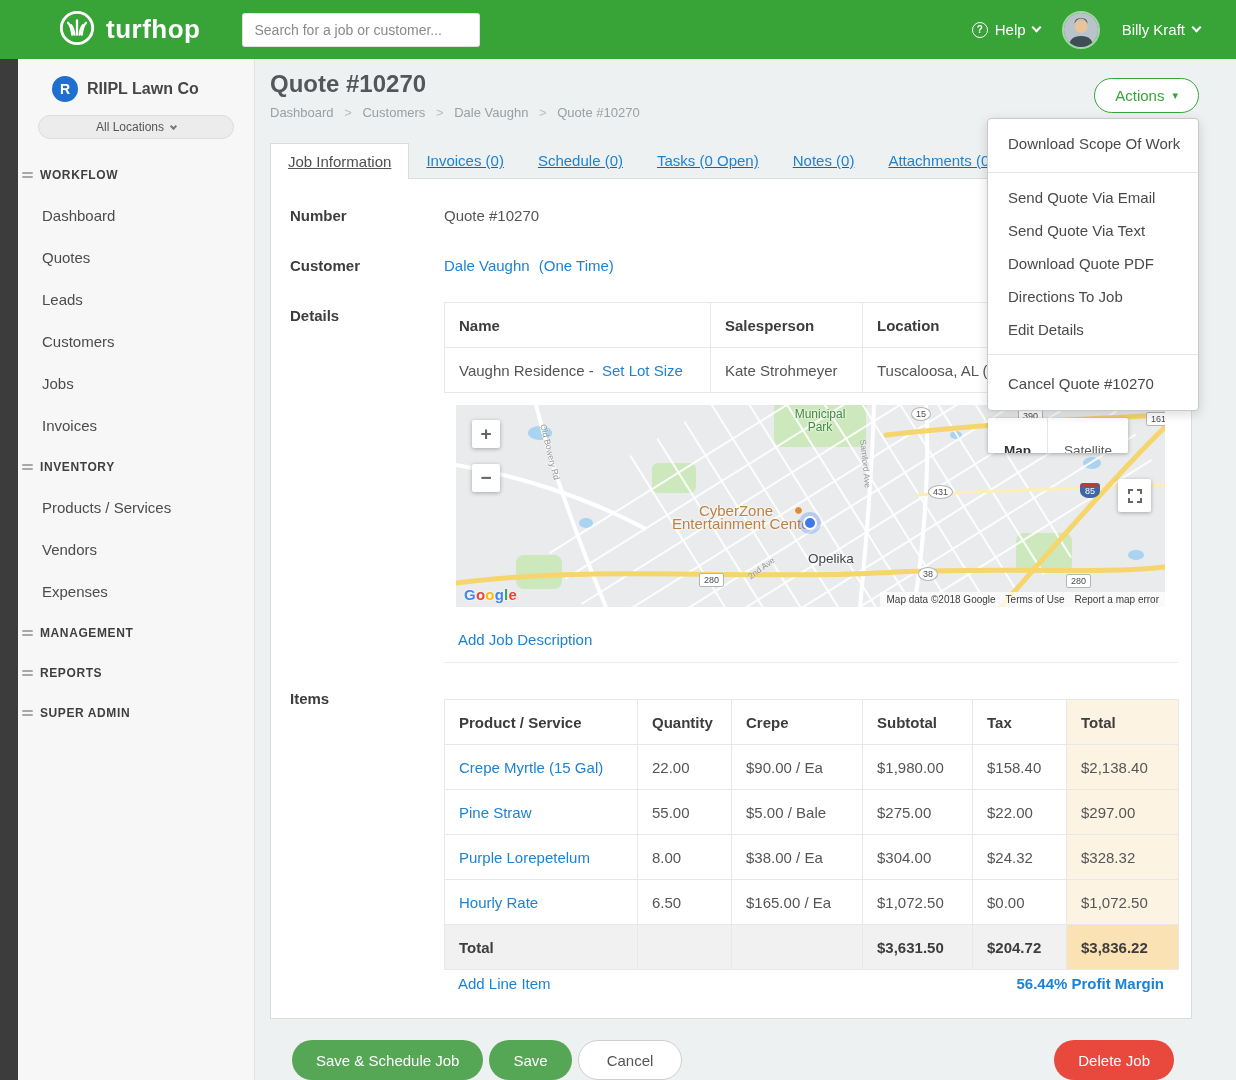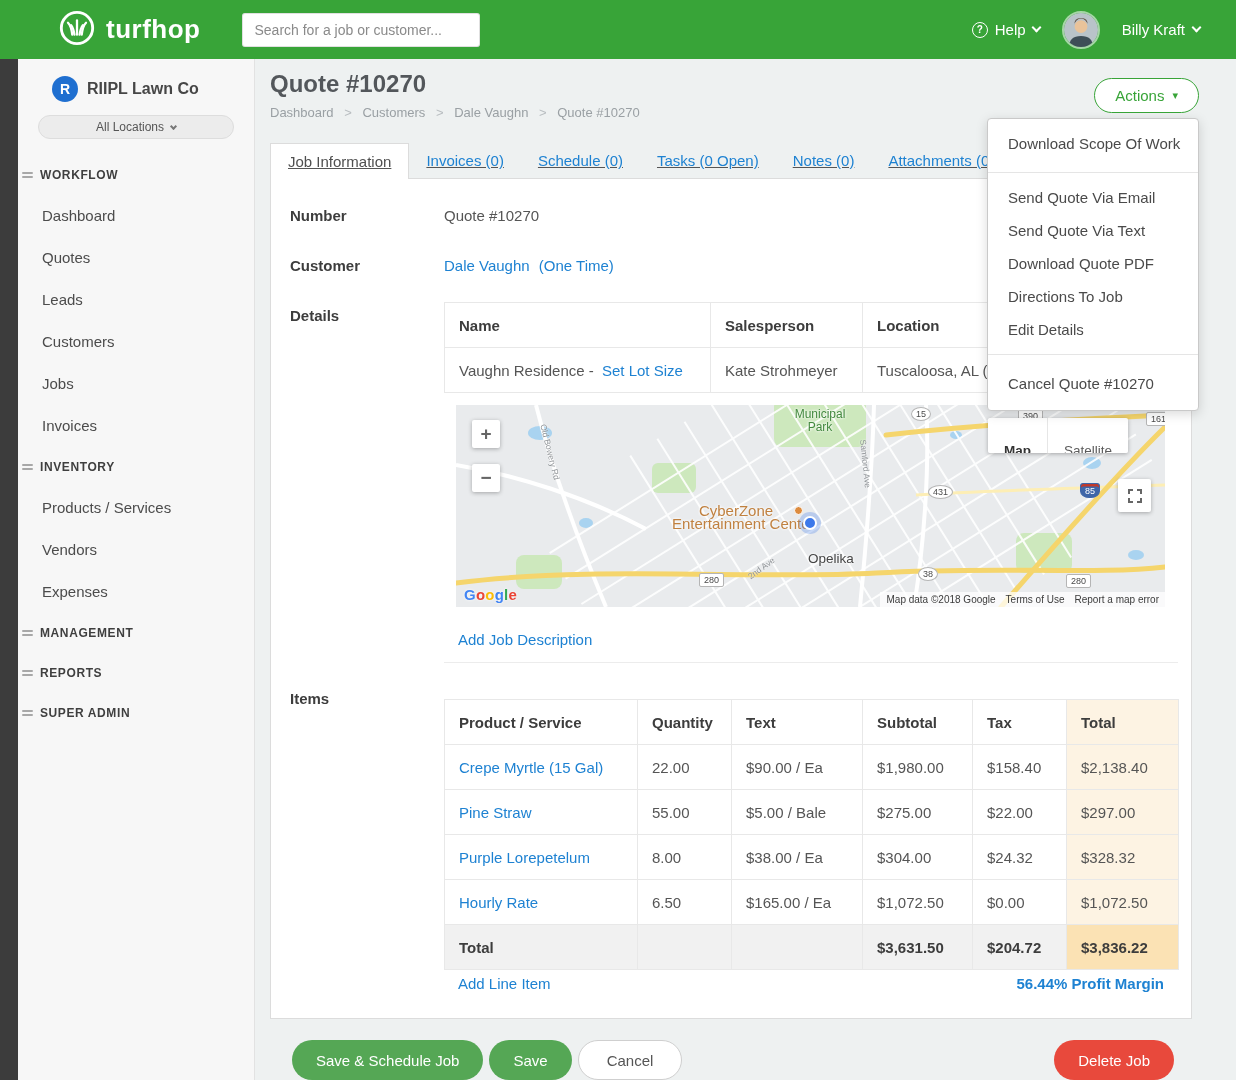--- a/index.html
+++ b/index.html
@@ -464,21 +464,21 @@
           <col style="width:94px">
           <col style="width:131px">
         <col style="width:110px">
           <col style="width:94px">
           <col style="width:112px">
       </colgroup>
       <tbody>
           <tr>
         <th>Product / Service</th>
         <th>Quantity</th>
-        <th>Text</th>
+        <th>Crepe</th>
         <th>Subtotal</th>
         <th>Tax</th>
         <th class="col-total">Total</th>
       </tr>
       <tr>
         <td><span class="link">Crepe Myrtle (15 Gal)</span></td>
         <td>22.00</td>
         <td>$90.00 / Ea</td>
         <td>$1,980.00</td>
         <td>$158.40</td>

